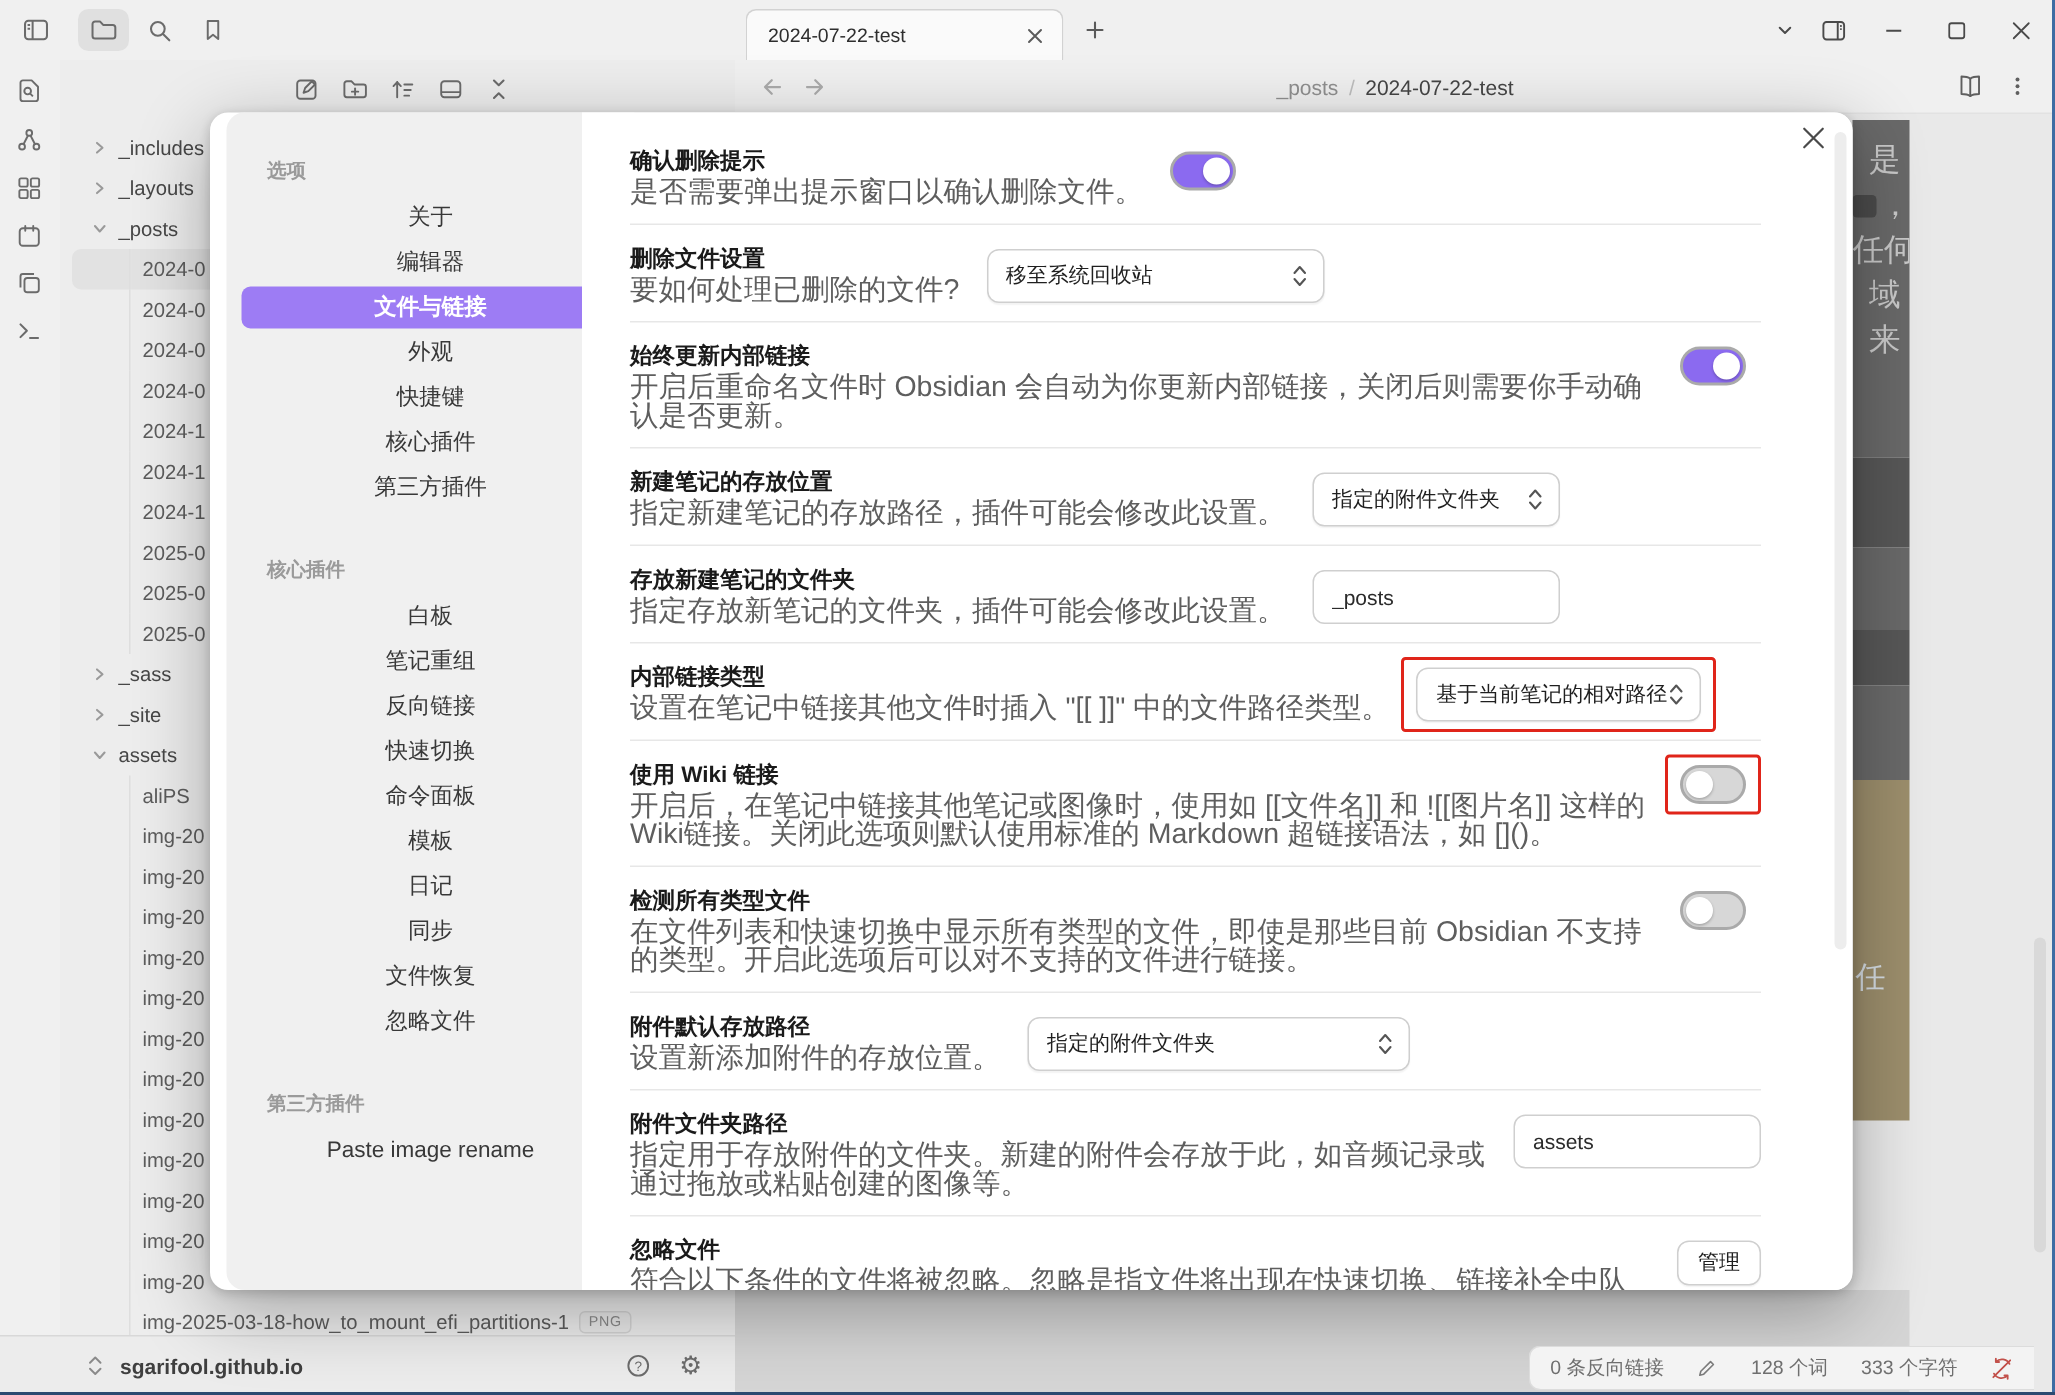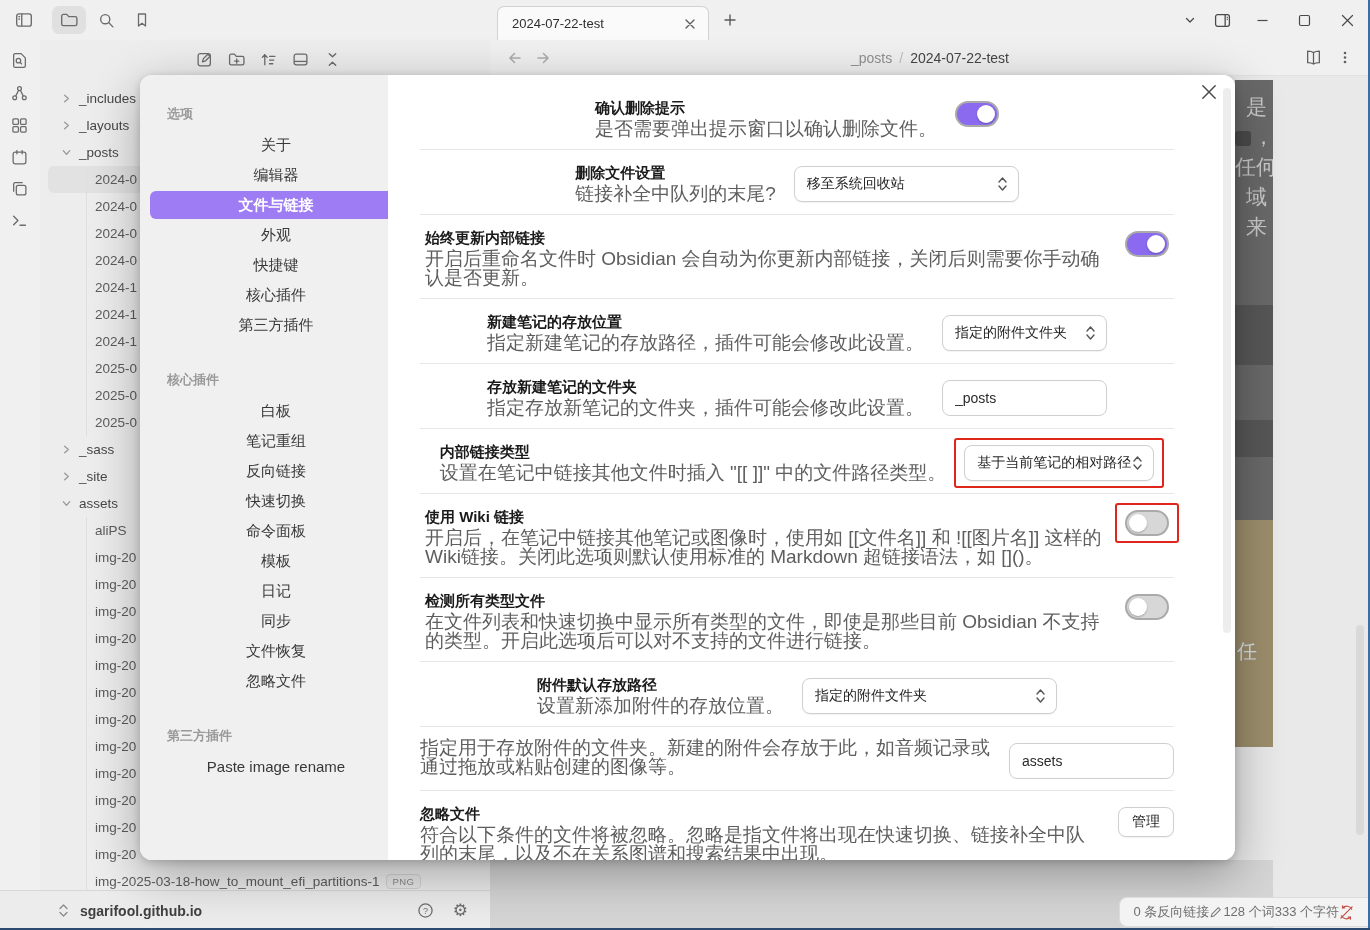--- a/index.html
+++ b/index.html
@@ -60,38 +60,38 @@
   .peek-line { height:30px; line-height:30px; font-size:21px; color:#c9c9c9; text-align:right; padding-right:6px;
     white-space:nowrap; overflow:hidden; }
   .peek-chip { display:inline-block; width:16px; height:15px; background:#4b4b4b; border-radius:3px;
     vertical-align:middle; margin-right:2px; }
   .peek-seg { background:#696969; }
   .peek-dark { background:#575757; }
   .peek-tan { background:#9c8e6c; color:#d6dde3; font-size:20px; overflow:hidden; }
   .editor-scrollbar { position:absolute; left:866px; top:549px; width:8px; height:210px; background:#d9d9d9; border-radius:4px; }
 
   
-  .status-bar { position:absolute; right:2px; bottom:3px; height:30px; z-index:50; background:#f3f3f3;
+  .status-bar { position:absolute; right:14px; bottom:3px; height:30px; z-index:50; background:#f3f3f3;
     border:1px solid #dcdcdc; border-right:none; border-radius:8px 0 0 8px; display:flex; align-items:center;
-    gap:0; padding:0 14px; font-size:13px; color:#6f6f6f; }
+    gap:22px; padding:0 14px; font-size:13px; color:#6f6f6f; }
 
   
   .modal { position:absolute; left:140px; top:75px; width:1095px; height:785px; z-index:40; border-radius:12px;
     background:#fff; box-shadow:0 14px 50px rgba(0,0,0,.32), 0 2px 8px rgba(0,0,0,.18); }
   .modal-close { position:absolute; top:8px; right:17px; width:18px; height:18px; color:#4a4a4a; cursor:pointer; }
-  .settings-nav { position:absolute; left:0; top:0; bottom:0; width:272px; background:#f0f0f0;
+  .settings-nav { position:absolute; left:11px; top:0; bottom:0; width:272px; background:#f0f0f0;
     border-radius:12px 0 0 12px; padding-top:24px; overflow:hidden; }
   .nav-section { margin-bottom:26px; }
   .nav-label { font-size:13px; font-weight:700; color:#9a9a9a; padding:6px 27px; }
   .nav-item { font-size:15px; color:#383838; line-height:20px; padding:4px 17px; margin:2px 10px; border-radius:6px;text-align:center; }
   .nav-item.active { background:#9d7cf4; color:#fff; font-weight:600; }
 
   .settings-content { position:absolute; left:248px; top:0; right:0; bottom:0; background:#fff;
     border-radius:0 12px 12px 0; padding:10px 61px 0 32px; overflow:hidden; }
-  .setting-row { display:flex; justify-content:center; padding:11px 0; border-bottom:1px solid #e7e7e7; }
+  .setting-row { display:flex; justify-content:flex-start; padding:11px 0; border-bottom:1px solid #e7e7e7; }
   .setting-info { max-width:700px; padding-right:18px; }
   .setting-name { font-size:15px; font-weight:600; color:#1a1a1a; line-height:23px; }
   .setting-desc { font-size:19px; color:#5e5e5e; line-height:19px; margin-top:0; }
   .setting-ctl { flex:none; margin-top:5px; display:flex; align-items:flex-start; }
   .modal-scrollbar { position:absolute; right:4px; top:13px; width:8px; height:545px; background:#ededed; border-radius:4px; }
 
   .toggle { position:relative; width:40px; height:22px; border-radius:13px; background:#d7d7d7;
     border:2px solid #aaa; box-sizing:content-box; cursor:pointer; }
   .toggle .knob { position:absolute; top:2px; left:2px; width:18px; height:18px; border-radius:50%; background:#fff;
     box-shadow:0 1px 2px rgba(0,0,0,.25); }
@@ -506,21 +506,21 @@
           </div>
           <div class="setting-ctl">
             <div class="toggle on">
               <div class="knob"></div>
             </div>
           </div>
         </div>
         <div class="setting-row">
           <div class="setting-info">
             <div class="setting-name">删除文件设置</div>
-            <div class="setting-desc">链接补全中队列的末尾?</div>
+            <div class="setting-desc">要如何处理已删除的文件?</div>
           </div>
           <div class="setting-ctl">
             <div class="select w225">
               <span>移至系统回收站</span>
               <svg width="11" height="16" viewBox="0 0 11 16" fill="none" stroke="#555" stroke-width="1.4" stroke-linecap="round" stroke-linejoin="round">
                 <path d="M2 6l3.5-4L9 6M2 10l3.5 4L9 10"></path>
               </svg>
             </div>
           </div>
         </div>
@@ -607,20 +607,21 @@
             <div class="select w255">
               <span>指定的附件文件夹</span>
               <svg width="11" height="16" viewBox="0 0 11 16" fill="none" stroke="#555" stroke-width="1.4" stroke-linecap="round" stroke-linejoin="round">
                 <path d="M2 6l3.5-4L9 6M2 10l3.5 4L9 10"></path>
               </svg>
             </div>
           </div>
         </div>
         <div class="setting-row">
           <div class="setting-info">
+            <div class="setting-name">附件文件夹路径</div>
             <div class="setting-desc">指定用于存放附件的文件夹。新建的附件会存放于此，如音频记录或通过拖放或粘贴创建的图像等。</div>
           </div>
           <div class="setting-ctl">
             <input class="tinput" value="assets" style="">
           </div>
         </div>
         <div class="setting-row">
           <div class="setting-info">
             <div class="setting-name">忽略文件</div>
             <div class="setting-desc">符合以下条件的文件将被忽略。忽略是指文件将出现在快速切换、链接补全中队列的末尾，以及不在关系图谱和搜索结果中出现。</div>

